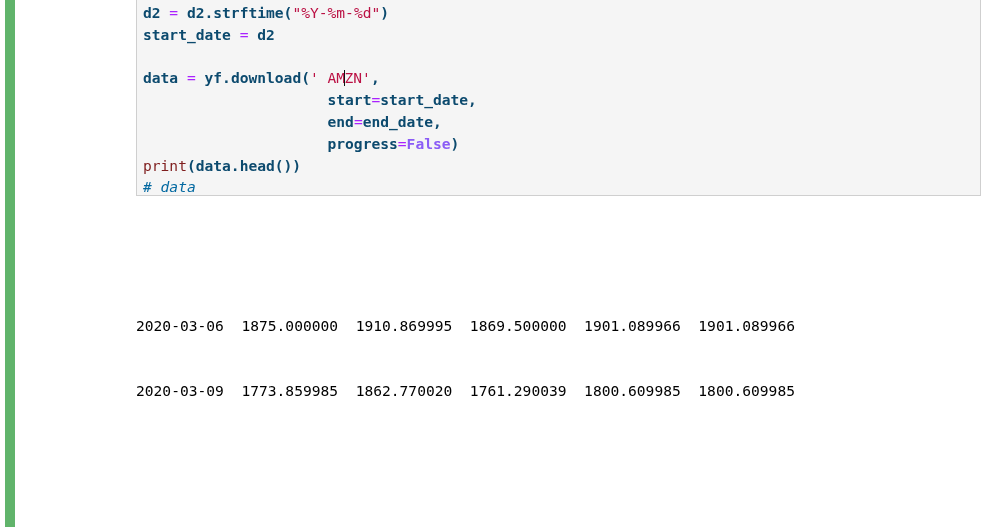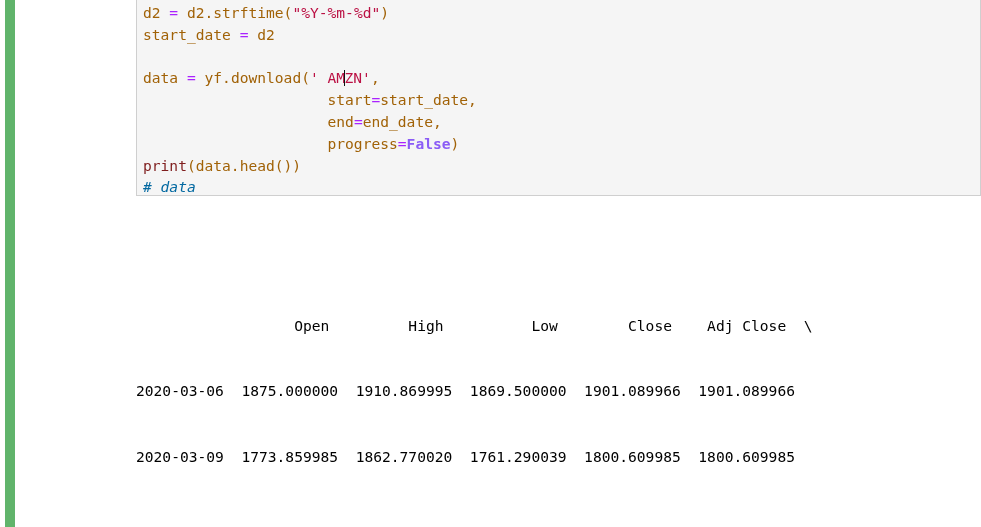--- a/index.html
+++ b/index.html
@@ -49,21 +49,21 @@
     color: #000000;
     letter-spacing: 0px;
   }
 
   
   .tok-op      { color: #aa22ff; }
   .tok-str     { color: #bb1144; }
   .tok-builtin { color: #7f1d1d; }
   .tok-kw      { color: #8b5cf6; font-weight: bold; }
   .tok-comment { color: #0369a1; font-style: italic; }
-  .tok-plain   { color: #a16207; }
+  .tok-plain   { color: #0c4a6e; font-weight: bold; }
 
   
   .caret {
     display: inline-block;
     width: 0;
     border-left: 1.5px solid #111111;
     height: 16px;
     vertical-align: -3px;
     margin: 0 -0.8px;
   }
@@ -88,21 +88,20 @@
 
 <div id="green-bar"></div>
 
 <div id="code-cell">
   <div id="code-text"><span style="display: block; height: 21.8px;"><span class="tok-plain">d2 </span><span class="tok-op">=</span><span class="tok-plain"> d2.strftime(</span><span class="tok-str">"%Y-%m-%d"</span><span class="tok-plain">)</span></span><span style="display: block; height: 21.8px;"><span class="tok-plain">start_date </span><span class="tok-op">=</span><span class="tok-plain"> d2</span></span><span style="display: block; height: 21.8px;">&nbsp;</span><span style="display: block; height: 21.8px;"><span class="tok-plain">data </span><span class="tok-op">=</span><span class="tok-plain"> yf.download(</span><span class="tok-str">' AM</span><span class="caret"></span><span class="tok-str">ZN'</span><span class="tok-plain">,</span></span><span style="display: block; height: 21.8px;"><span class="tok-plain">                     start</span><span class="tok-op">=</span><span class="tok-plain">start_date,</span></span><span style="display: block; height: 21.8px;"><span class="tok-plain">                     end</span><span class="tok-op">=</span><span class="tok-plain">end_date,</span></span><span style="display: block; height: 21.8px;"><span class="tok-plain">                     progress</span><span class="tok-op">=</span><span class="tok-kw">False</span><span class="tok-plain">)</span></span><span style="display: block; height: 21.8px;"><span class="tok-builtin">print</span><span class="tok-plain">(data.head())</span></span><span style="display: block; height: 21.8px;"><span class="tok-comment"># data</span></span></div>
 </div>
 
 <div id="output-area">
 
   <div class="blk">
-    <span class="out-line">                  Open         High          Low        Close    Adj Close  \</span>
     <span class="out-line">2020-03-06  1875.000000  1910.869995  1869.500000  1901.089966  1901.089966</span>
     <span class="out-line">2020-03-09  1773.859985  1862.770020  1761.290039  1800.609985  1800.609985</span>
     
     
     
   </div>
 
   
   
 

